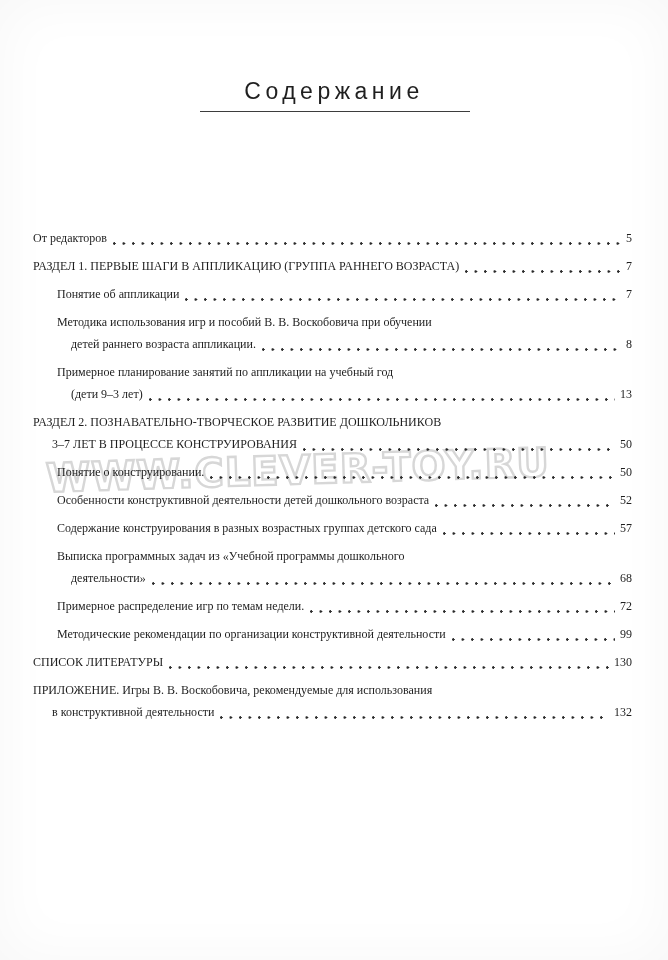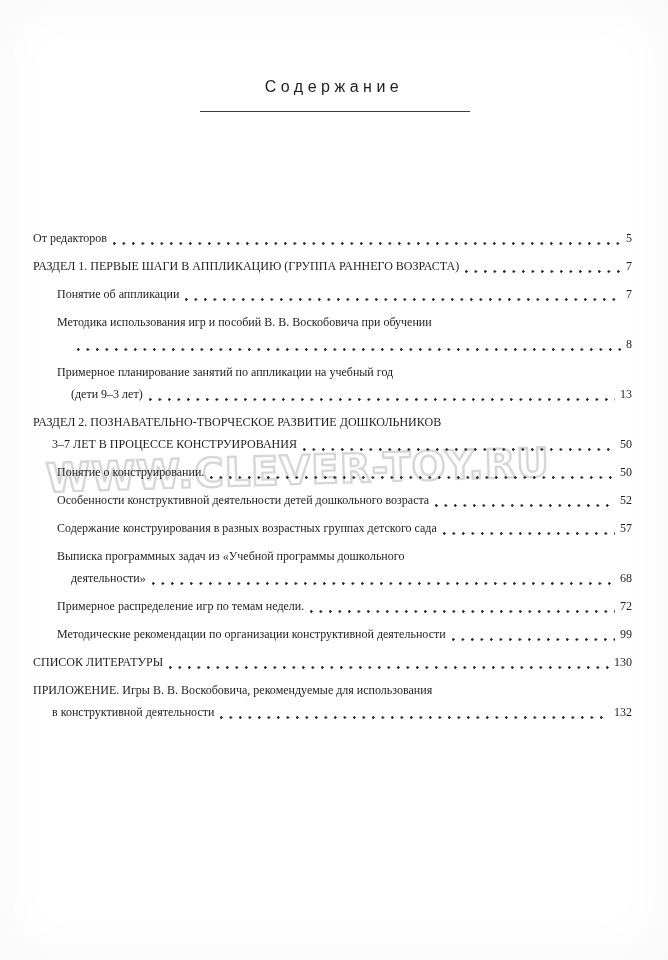--- a/index.html
+++ b/index.html
@@ -1,21 +1,21 @@
 <!DOCTYPE html>
 <html><head>
 <meta charset="utf-8">
 <style>
   html,body{margin:0;padding:0;}
   body{width:668px;height:960px;background:#e9e9e9;font-family:"Liberation Serif",serif;}
   .page{position:relative;width:668px;height:960px;background:#ffffff;overflow:hidden;
         box-shadow:inset 0 0 60px rgba(0,0,0,0.035);}
   .title{position:absolute;top:78px;left:0;right:0;text-align:center;
          font-family:"Liberation Sans","DejaVu Sans",sans-serif;
-         font-size:16px;font-weight:400;letter-spacing:4.5px;color:#1f1f1f;}
+         font-size:23px;font-weight:400;letter-spacing:4.5px;color:#1f1f1f;}
   .title-rule{position:absolute;top:111px;left:200px;width:270px;height:0;
               border-top:1.6px solid #3d3d3d;}
   .watermark{position:absolute;top:447px;left:46px;white-space:nowrap;
              font-family:"DejaVu Sans",sans-serif;font-weight:bold;
              font-size:40px;letter-spacing:1px;
              color:rgba(255,255,255,0.55);
              -webkit-text-stroke:2.4px #d7d7d7;
              transform:rotate(-1.8deg);pointer-events:none;}
   .toc{position:absolute;top:227px;left:33px;right:36px;
        font-size:12px;color:#1e1e1e;}
@@ -65,20 +65,21 @@
         <span class="leader"></span>
         <span class="pg">7</span>
       </div>
     </div>
 
     <div class="entry lv1">
       <div class="line">
         <span class="t">Методика использования игр и пособий В. В. Воскобовича при обучении</span>
       </div>
       <div class="line cont">
+        <span class="t">детей раннего возраста аппликации.</span>
         <span class="leader"></span>
         <span class="pg">8</span>
       </div>
     </div>
 
     <div class="entry lv1">
       <div class="line">
         <span class="t">Примерное планирование занятий по аппликации на учебный год</span>
       </div>
       <div class="line cont">

